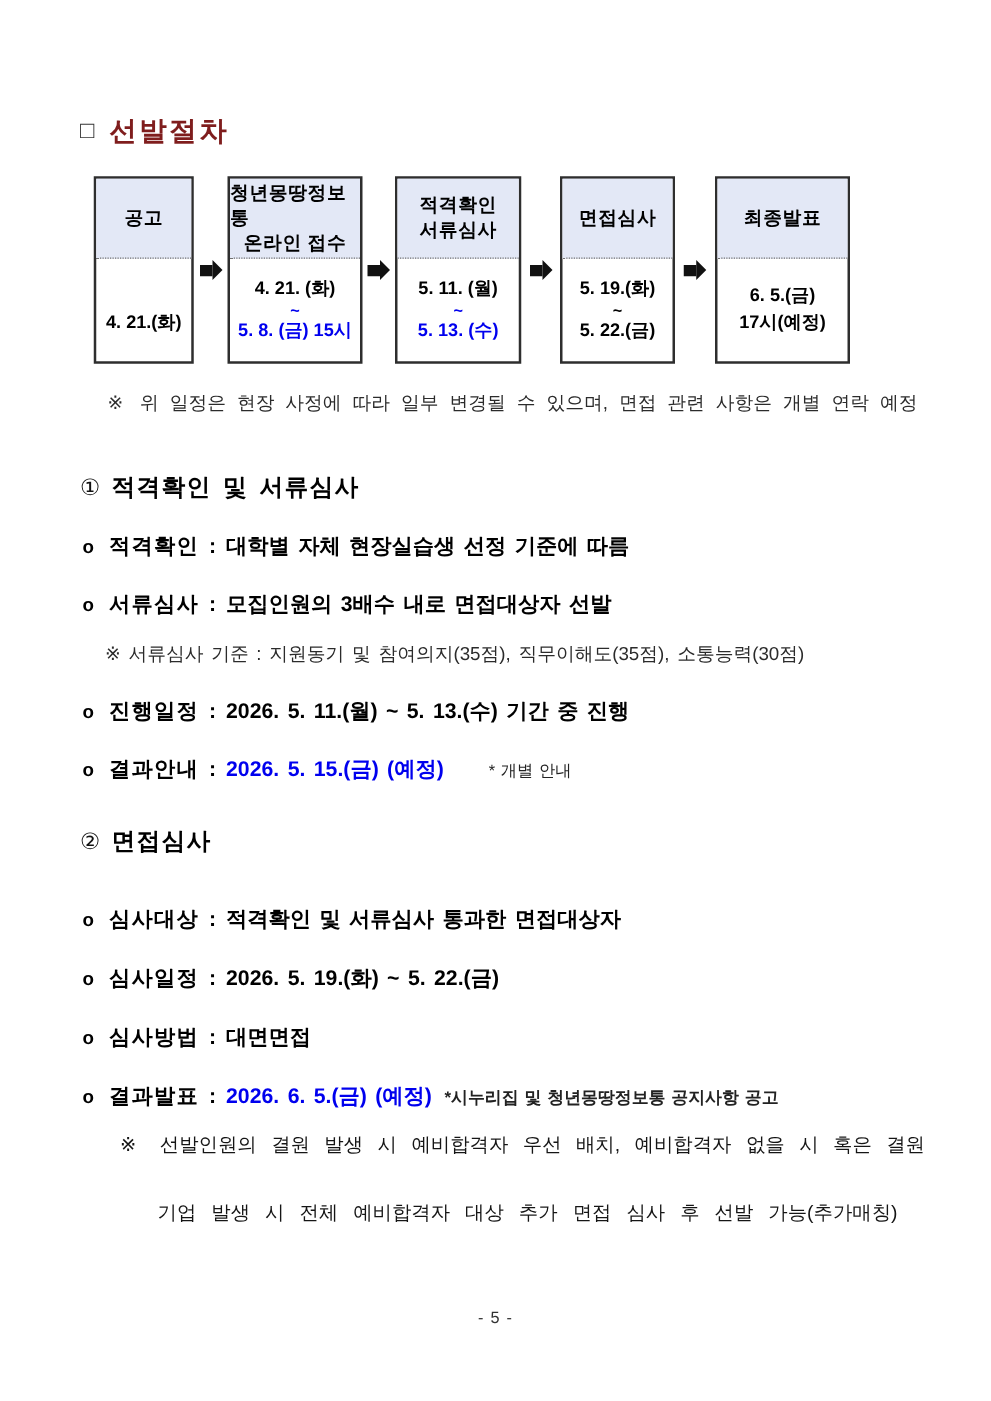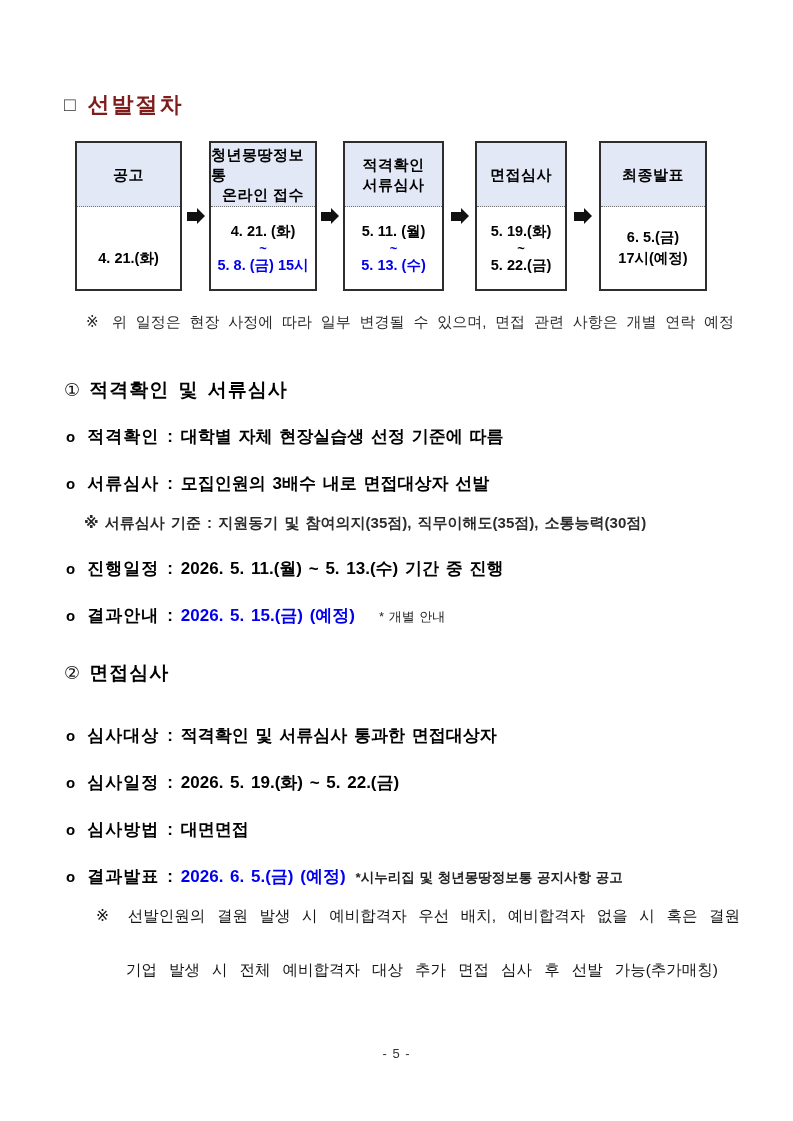--- a/index.html
+++ b/index.html
@@ -24,42 +24,42 @@
     height:64px;box-sizing:border-box;
     display:flex;flex-direction:column;justify-content:center;align-items:center;
     font-weight:bold;font-size:15px;line-height:20px;color:#000;letter-spacing:0.5px;
   }
   .fbox .bd{
     flex:1;display:flex;flex-direction:column;justify-content:center;align-items:center;
     font-weight:bold;font-size:14.5px;line-height:21px;color:#000;
   }
   .fbox .bd .tight{line-height:13px;font-size:13px;}
   .blue{color:#0000ee;}
-  .w1{width:107px;gap:20px;} .w2{width:108px;} .w3{width:101px;} .w4{width:92px;} .w5{width:108px;}
+  .w1{width:80px;gap:20px;} .w2{width:108px;} .w3{width:101px;} .w4{width:92px;} .w5{width:108px;}
   .agap{display:flex;justify-content:center;align-items:center;}
   .g1{width:27px;} .g2{width:26px;} .g3{width:31px;} .g4{width:32px;}
   .arrow-right{position:relative;width:10px;height:9px;background:#111;margin-right:8px;}
   .arrow-right::after{
     content:"";position:absolute;left:10px;top:50%;transform:translateY(-50%);
     width:0;height:0;border-left:8px solid #111;border-top:8px solid transparent;border-bottom:8px solid transparent;
   }
   
   .jnote{position:absolute;font-size:15px;font-weight:400;color:#2b2b2b;
          text-align:justify;text-align-last:justify;white-space:normal;}
   .sec-head{position:absolute;left:64px;display:flex;align-items:center;}
   .sec-head .num{font-size:18px;font-weight:400;color:#111;margin-right:9px;}
   .sec-head .txt{font-size:19px;font-weight:bold;color:#000;letter-spacing:1px;word-spacing:3px;}
   .item{position:absolute;left:66px;display:flex;align-items:baseline;white-space:nowrap;}
   .item .bullet{font-size:15px;font-weight:bold;margin-right:12px;color:#000;}
   .item .label{font-size:17px;font-weight:bold;color:#000;letter-spacing:1px;}
   .item .colon{font-size:17px;font-weight:bold;color:#000;margin:0 8px;}
   .item .value{font-size:17px;font-weight:bold;color:#000;word-spacing:2px;}
   .item .value.blue{color:#0000ee;}
   .item .mini{font-size:13px;font-weight:500;color:#222;word-spacing:1px;}
-  .subnote{position:absolute;left:84px;font-size:15px;font-weight:700;color:#2b2b2b;word-spacing:2px;white-space:nowrap;}
+  .subnote{position:absolute;left:84px;font-size:15px;font-weight:400;color:#2b2b2b;word-spacing:2px;white-space:nowrap;}
   .footline{font-weight:500;color:#151515;font-size:15.5px;}
   .pagenum{position:absolute;top:1046px;left:0;width:100%;text-align:center;
            font-size:13px;color:#333;letter-spacing:1px;}
 </style>
 </head>
 <body>
 
 <div class="page">
 
   <div class="doc-title">
@@ -169,21 +169,21 @@
     <span class="label">진행일정</span>
     <span class="colon">:</span>
     <span class="value">2026. 5. 11.(월) ~ 5. 13.(수) 기간 중 진행</span>
   </div>
 
   <div class="item" style="top:604px;">
     <span class="bullet">o</span>
     <span class="label">결과안내</span>
     <span class="colon">:</span>
     <span class="value blue">2026. 5. 15.(금) (예정)</span>
-    <span class="mini" style="margin-left:24px;">* 개별 안내</span>
+    <span class="mini" style="margin-left:36px;">* 개별 안내</span>
   </div>
 
   <div class="sec-head" style="top:660px;">
     <span class="num">②</span>
     <span class="txt">면접심사</span>
   </div>
 
   <div class="item" style="top:724px;">
     <span class="bullet">o</span>
     <span class="label">심사대상</span>

